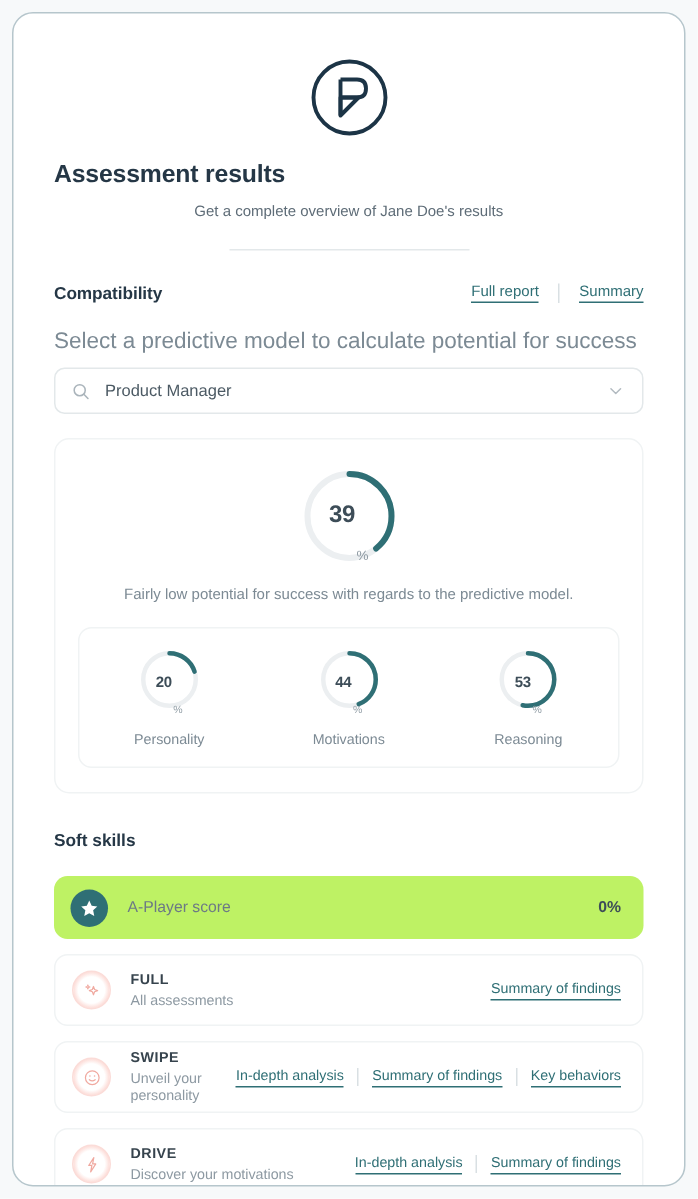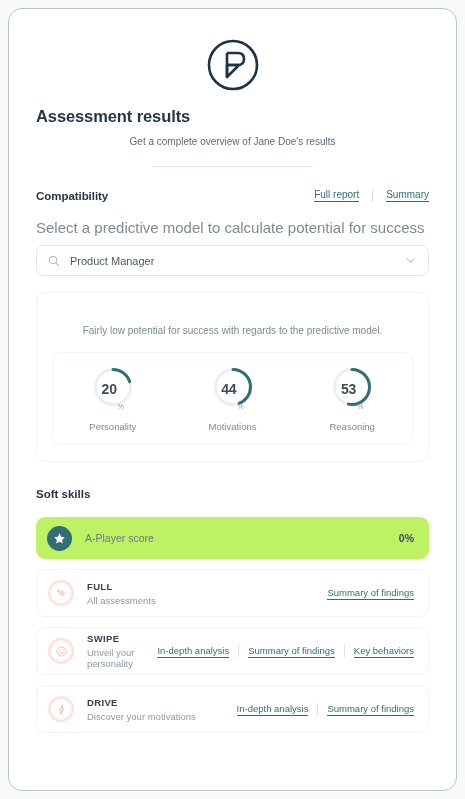--- a/index.html
+++ b/index.html
@@ -157,21 +157,21 @@
     display: flex;
   }
   .sub-item {
     flex: 1;
     display: flex;
     flex-direction: column;
     align-items: center;
   }
   .sub-gauge { position: relative; }
   .sub-num {
-    font-size: 14px;
+    font-size: 10px;
     font-weight: bold;
     color: #3d4d58;
     letter-spacing: -0.2px;
   }
   .sub-pct {
     font-size: 7px;
     color: #94a0a8;
     margin-left: 1px;
     align-self: flex-end;
     padding-bottom: 2px;
@@ -304,20 +304,32 @@
       </span>
       <span class="select-value" title="Select a model">Product Manager</span>
       <span>
         <svg class="icon-svg" width="11" height="11" viewBox="0 0 12 12" aria-hidden="true">
           <polyline points="2.5,4.5 6,8 9.5,4.5" fill="none" stroke="#b3bbc1" stroke-width="1.1" stroke-linecap="round" stroke-linejoin="round"></polyline>
         </svg>
       </span>
     </div>
 
     <div class="compat-card">
+      <div class="gauge-wrap">
+        <div class="gauge">
+          <svg width="66" height="66" viewBox="0 0 66 66" aria-hidden="true">
+            <circle cx="33" cy="33" r="28" fill="none" stroke="#eceff1" stroke-width="4"></circle>
+            <circle id="mainArc" cx="33" cy="33" r="28" fill="none" stroke="#2f6f75" stroke-width="4" stroke-linecap="round" transform="rotate(-90 33 33)" stroke-dasharray="175.93" stroke-dashoffset="107.32"></circle>
+          </svg>
+          <div class="gauge-label">
+            <span class="g-num">39</span>
+            <span class="g-pct">%</span>
+          </div>
+        </div>
+      </div>
 
       <div class="compat-caption">Fairly low potential for success with regards to the predictive model.</div>
 
       <div class="sub-card">
         <div class="sub-item">
           <div class="sub-gauge">
             <svg width="42" height="42" viewBox="0 0 42 42" aria-hidden="true">
               <circle cx="21" cy="21" r="17.5" fill="none" stroke="#eceff1" stroke-width="3"></circle>
               <circle class="subArc" cx="21" cy="21" r="17.5" fill="none" stroke="#2f6f75" stroke-width="3" stroke-linecap="round" transform="rotate(-90 21 21)" stroke-dasharray="109.96" stroke-dashoffset="87.96"></circle>
             </svg>

